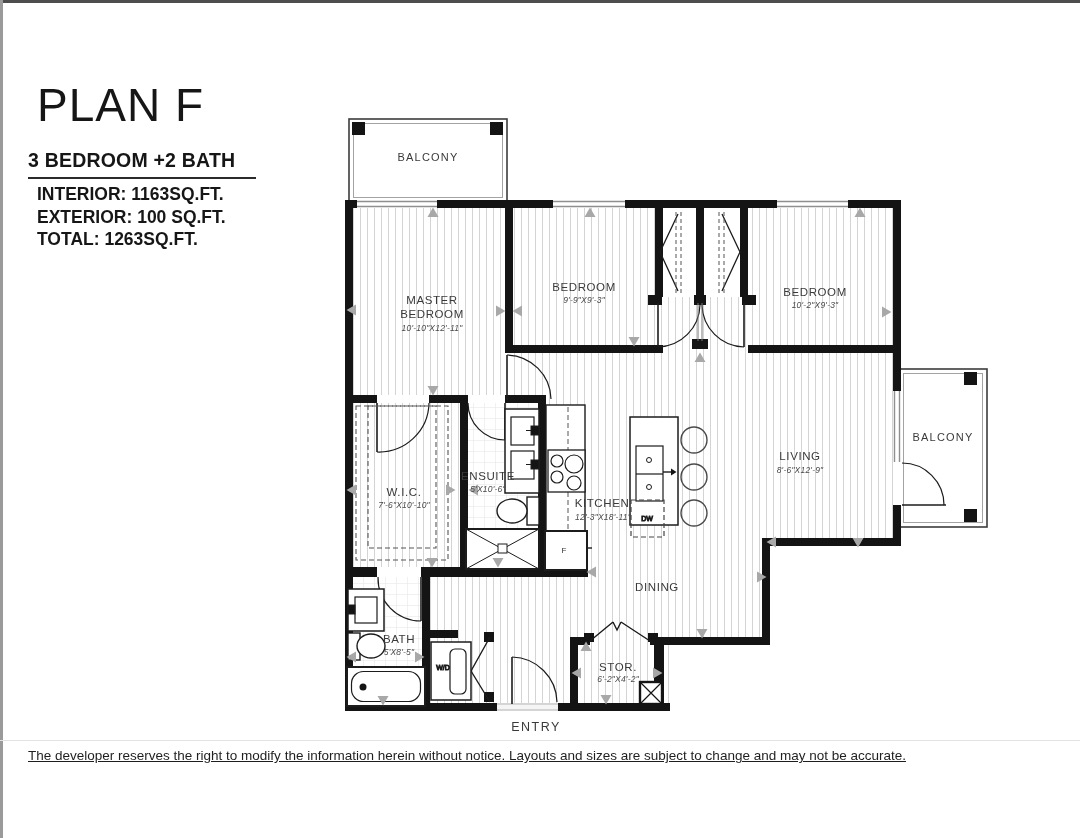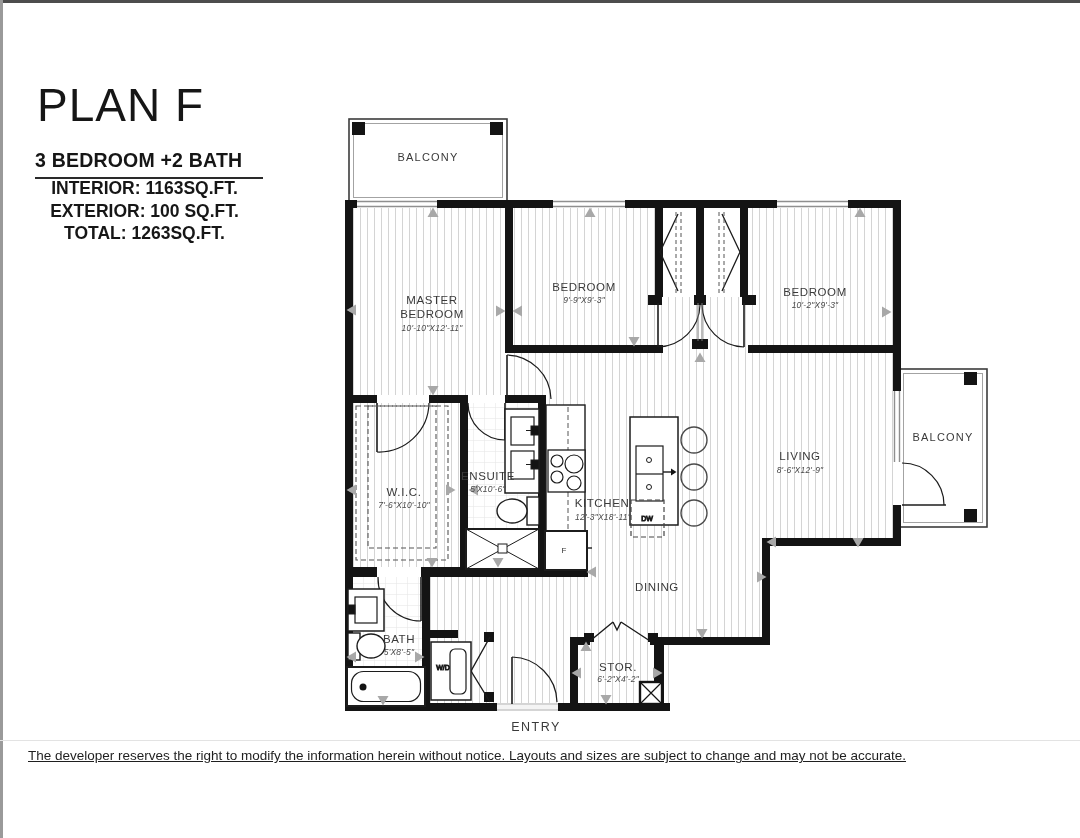--- a/index.html
+++ b/index.html
@@ -1,23 +1,23 @@
 <!DOCTYPE html>
 <html><head>
 <meta charset="utf-8">
 <style>
   html,body{margin:0;padding:0;background:#fff;}
   body{font-family:"Liberation Sans", sans-serif; -webkit-font-smoothing:antialiased;}
   .page{position:relative;width:1080px;height:838px;background:#ffffff;overflow:hidden;}
   .edge-top{position:absolute;left:0;top:0;width:1080px;height:3px;background:#4d4d4d;}
   .edge-left{position:absolute;left:0;top:0;width:3px;height:838px;background:#9a9a9a;}
   .title{position:absolute;left:37px;top:78px;font-size:46px;color:#161616;letter-spacing:1px;text-align:right;}
-  .subtitle{position:absolute;left:35px;top:149px;width:228px;font-size:19.5px;font-weight:bold;color:#161616;
+  .subtitle{position:absolute;left:28px;top:149px;width:228px;font-size:19.5px;font-weight:bold;color:#161616;
             letter-spacing:.2px;padding-bottom:5px;border-bottom:2px solid #2a2a2a;}
-  .specs{position:absolute;left:37px;top:177px;width:215px;text-align:center;font-size:17.5px;font-weight:bold;
+  .specs{position:absolute;left:37px;top:183px;width:215px;text-align:left;font-size:17.5px;font-weight:bold;
          color:#161616;line-height:22.5px;white-space:pre-line;}
   .plan{position:absolute;left:330px;top:95px;width:680px;height:650px;}
   .footer-rule{position:absolute;left:0;top:740px;width:1080px;height:1px;background:#e3e3e3;}
   .disclaimer{position:absolute;left:28px;top:748px;font-size:13.5px;color:#1f1f1f;text-decoration:underline;}
   
   text{fill:#3a3a3a;}
   .room-name{font-size:11.5px;letter-spacing:.6px;}
   .room-dims{font-size:8.5px;font-style:italic;fill:#4a4a4a;letter-spacing:.2px;}
   .balcony-name{font-size:11px;letter-spacing:1.2px;}
   .entry-name{font-size:12.5px;letter-spacing:1.5px;}

